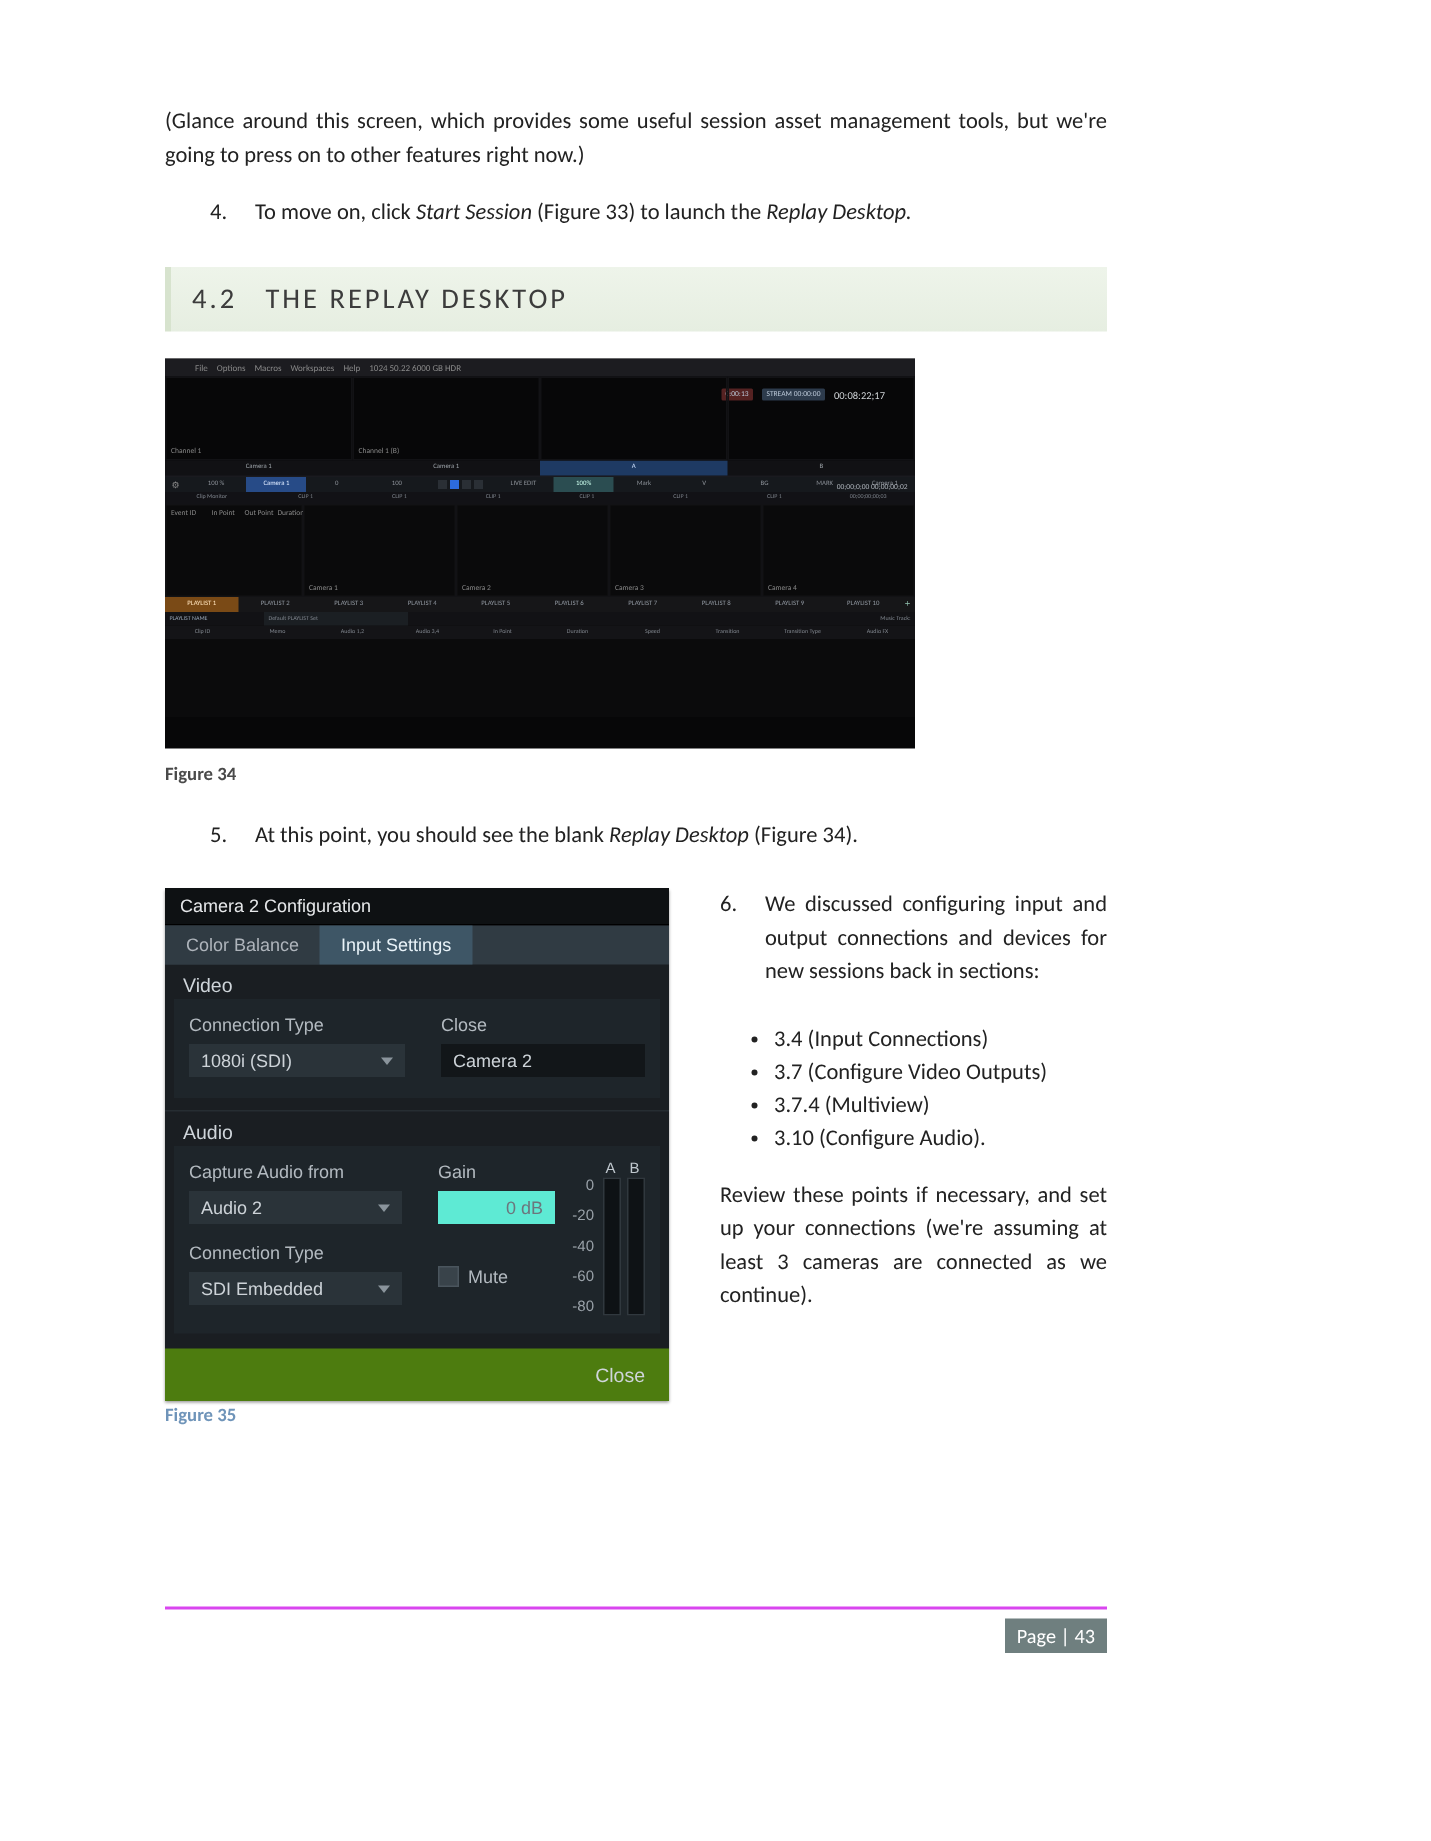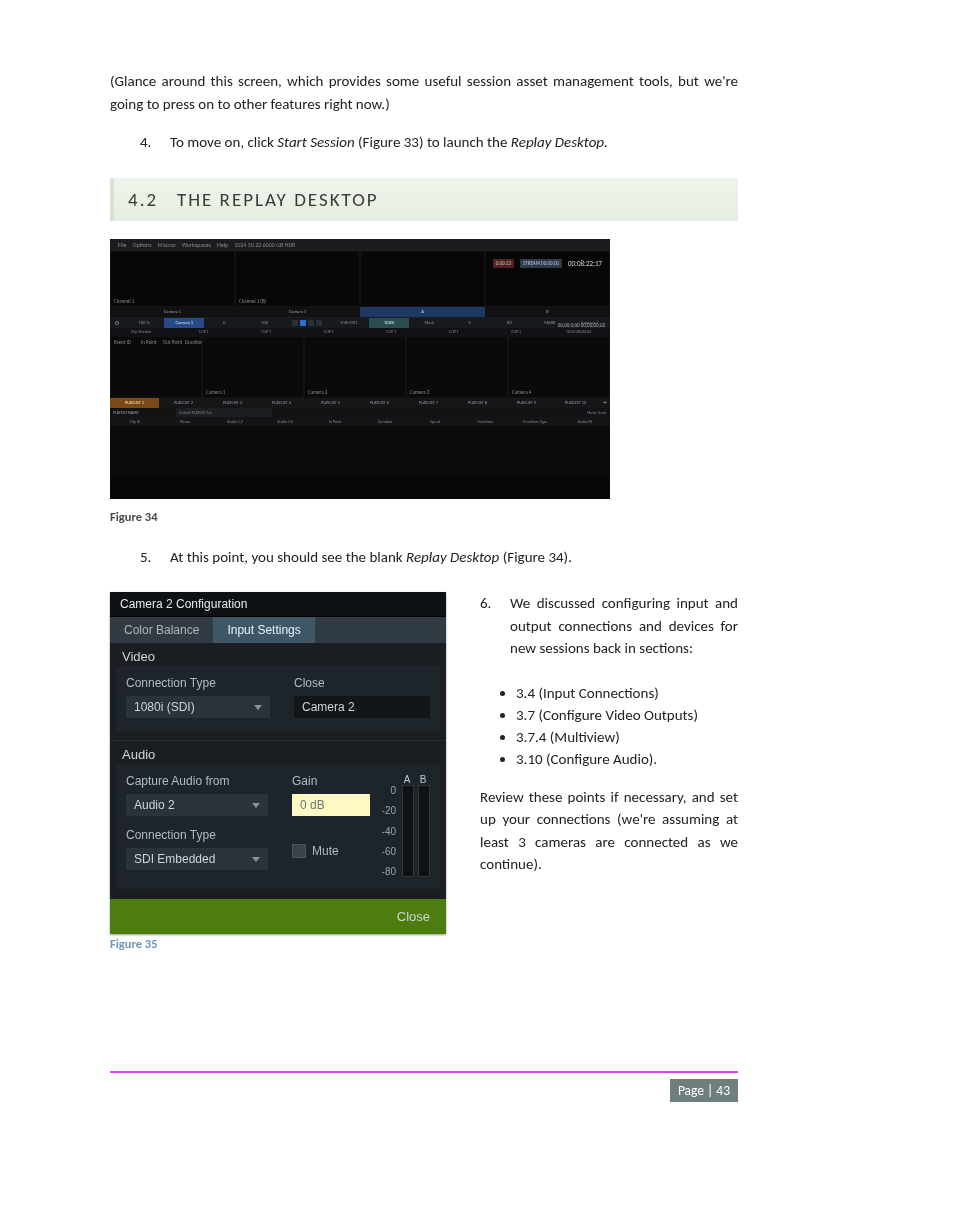--- a/index.html
+++ b/index.html
@@ -57,28 +57,29 @@
     position: relative;
     font-size: 6px;
     color: #bbb;
     overflow: hidden;
   }
   .figure34 .topbar {
     display: flex;
     align-items: center;
     background: #1c1c20;
     height: 12px;
-    padding: 0 8px;
+    padding: 0 20px;
     gap: 6px;
     color: #888;
   }
   .figure34 .topbar .right {
     margin-left: auto;
     display: flex;
     gap: 6px;
+    align-items: center;
     margin-top: 37px;
   }
   .figure34 .chip {
     background: #2b2f33;
     padding: 1px 3px;
     border-radius: 1px;
     font-size: 5px;
     color: #b9c6d6;
   }
   .figure34 .chip-red { background: #552222; }
@@ -285,21 +286,21 @@
     border-top: 5px solid #8a949c;
   }
   .dialog .textbox {
     background: #121619;
     height: 22px;
     display:flex;align-items:center;
     padding: 0 8px;
     color:#cdd3d8;
     width: 120px;
   }
-  .dialog .textbox.dim { background:#fef9c3;color:#6c767d; }
+  .dialog .textbox.dim { background:#5eead4;color:#6c767d;justify-content:flex-end; }
   .dialog .cb-row { display:flex;align-items:center;gap:6px;margin-top:4px;}
   .dialog .cb {
     width: 12px;height: 12px;background:#39434a;border:1px solid #4a555d;
   }
   .dialog .meters {
     display:flex;gap:4px;align-items:flex-end;margin-left:auto;
   }
   .dialog .meter-labels {
     display:flex;flex-direction:column;justify-content:space-between;
     font-size:10px;color:#9aa2a9;height:92px;margin-right:2px;text-align:right;

